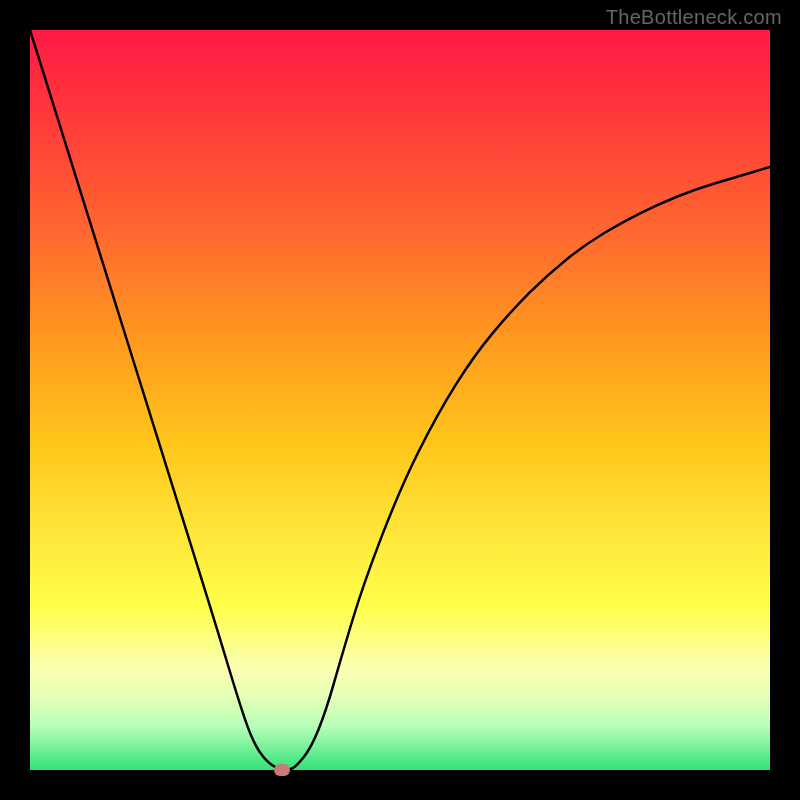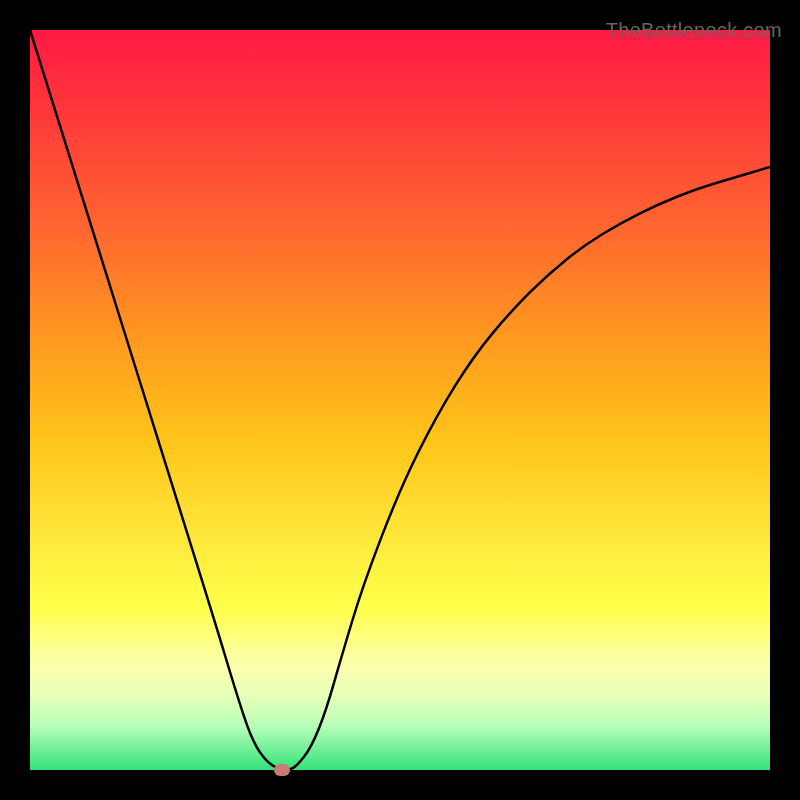--- a/index.html
+++ b/index.html
@@ -57,21 +57,20 @@
   }
   .watermark {
     position: absolute;
     top: 6px;
     right: 18px;
     color: #666;
     font-size: 20px;
     font-weight: 500;
     letter-spacing: 0.3px;
     white-space: nowrap;
-    margin-top: 13px;
   }
 </style>
 </head>
 <body>
 
 <div class="frame">
   <div class="plot-area">
     <svg class="curve-svg" viewBox="0 0 740 740" preserveAspectRatio="none">
       <path id="curve-path" d="M 0 0 Q 0 0 18.5 59.19999999999999 Q 37 118.39999999999998 55.5 177.59999999999997 Q 74 236.79999999999995 92.5 296 Q 111 355.2 129.5 414.4 Q 148 473.6 166.5 532.8 Q 185 592 196.10000000000002 629 Q 207.20000000000002 666 214.60000000000002 688.2 Q 222 710.4 229.4 721.5 Q 236.8 732.6 244.20000000000002 736.3 Q 251.60000000000002 740 255.3 740 Q 259 740 262.7 738.15 Q 266.4 736.3 273.79999999999995 727.05 Q 281.2 717.8 288.6 699.3 Q 296 680.8 303.4 654.9 Q 310.8 629 321.9 592 Q 333 555 351.5 506.9 Q 370 458.8 388.5 421.8 Q 407.00000000000006 384.8 425.5 355.2 Q 444 325.59999999999997 462.5 303.4 Q 481 281.2 499.5 262.7 Q 518 244.2 536.5 229.4 Q 555 214.60000000000002 573.5 203.5 Q 592 192.39999999999998 610.5 183.14999999999998 Q 629 173.89999999999998 647.5 166.5 Q 666 159.10000000000002 684.5 153.55 Q 703 148 721.5 142.45000000000005 T 740 136.9000000000001" fill="none" stroke="#000" stroke-width="2.5"></path>
     </svg>

